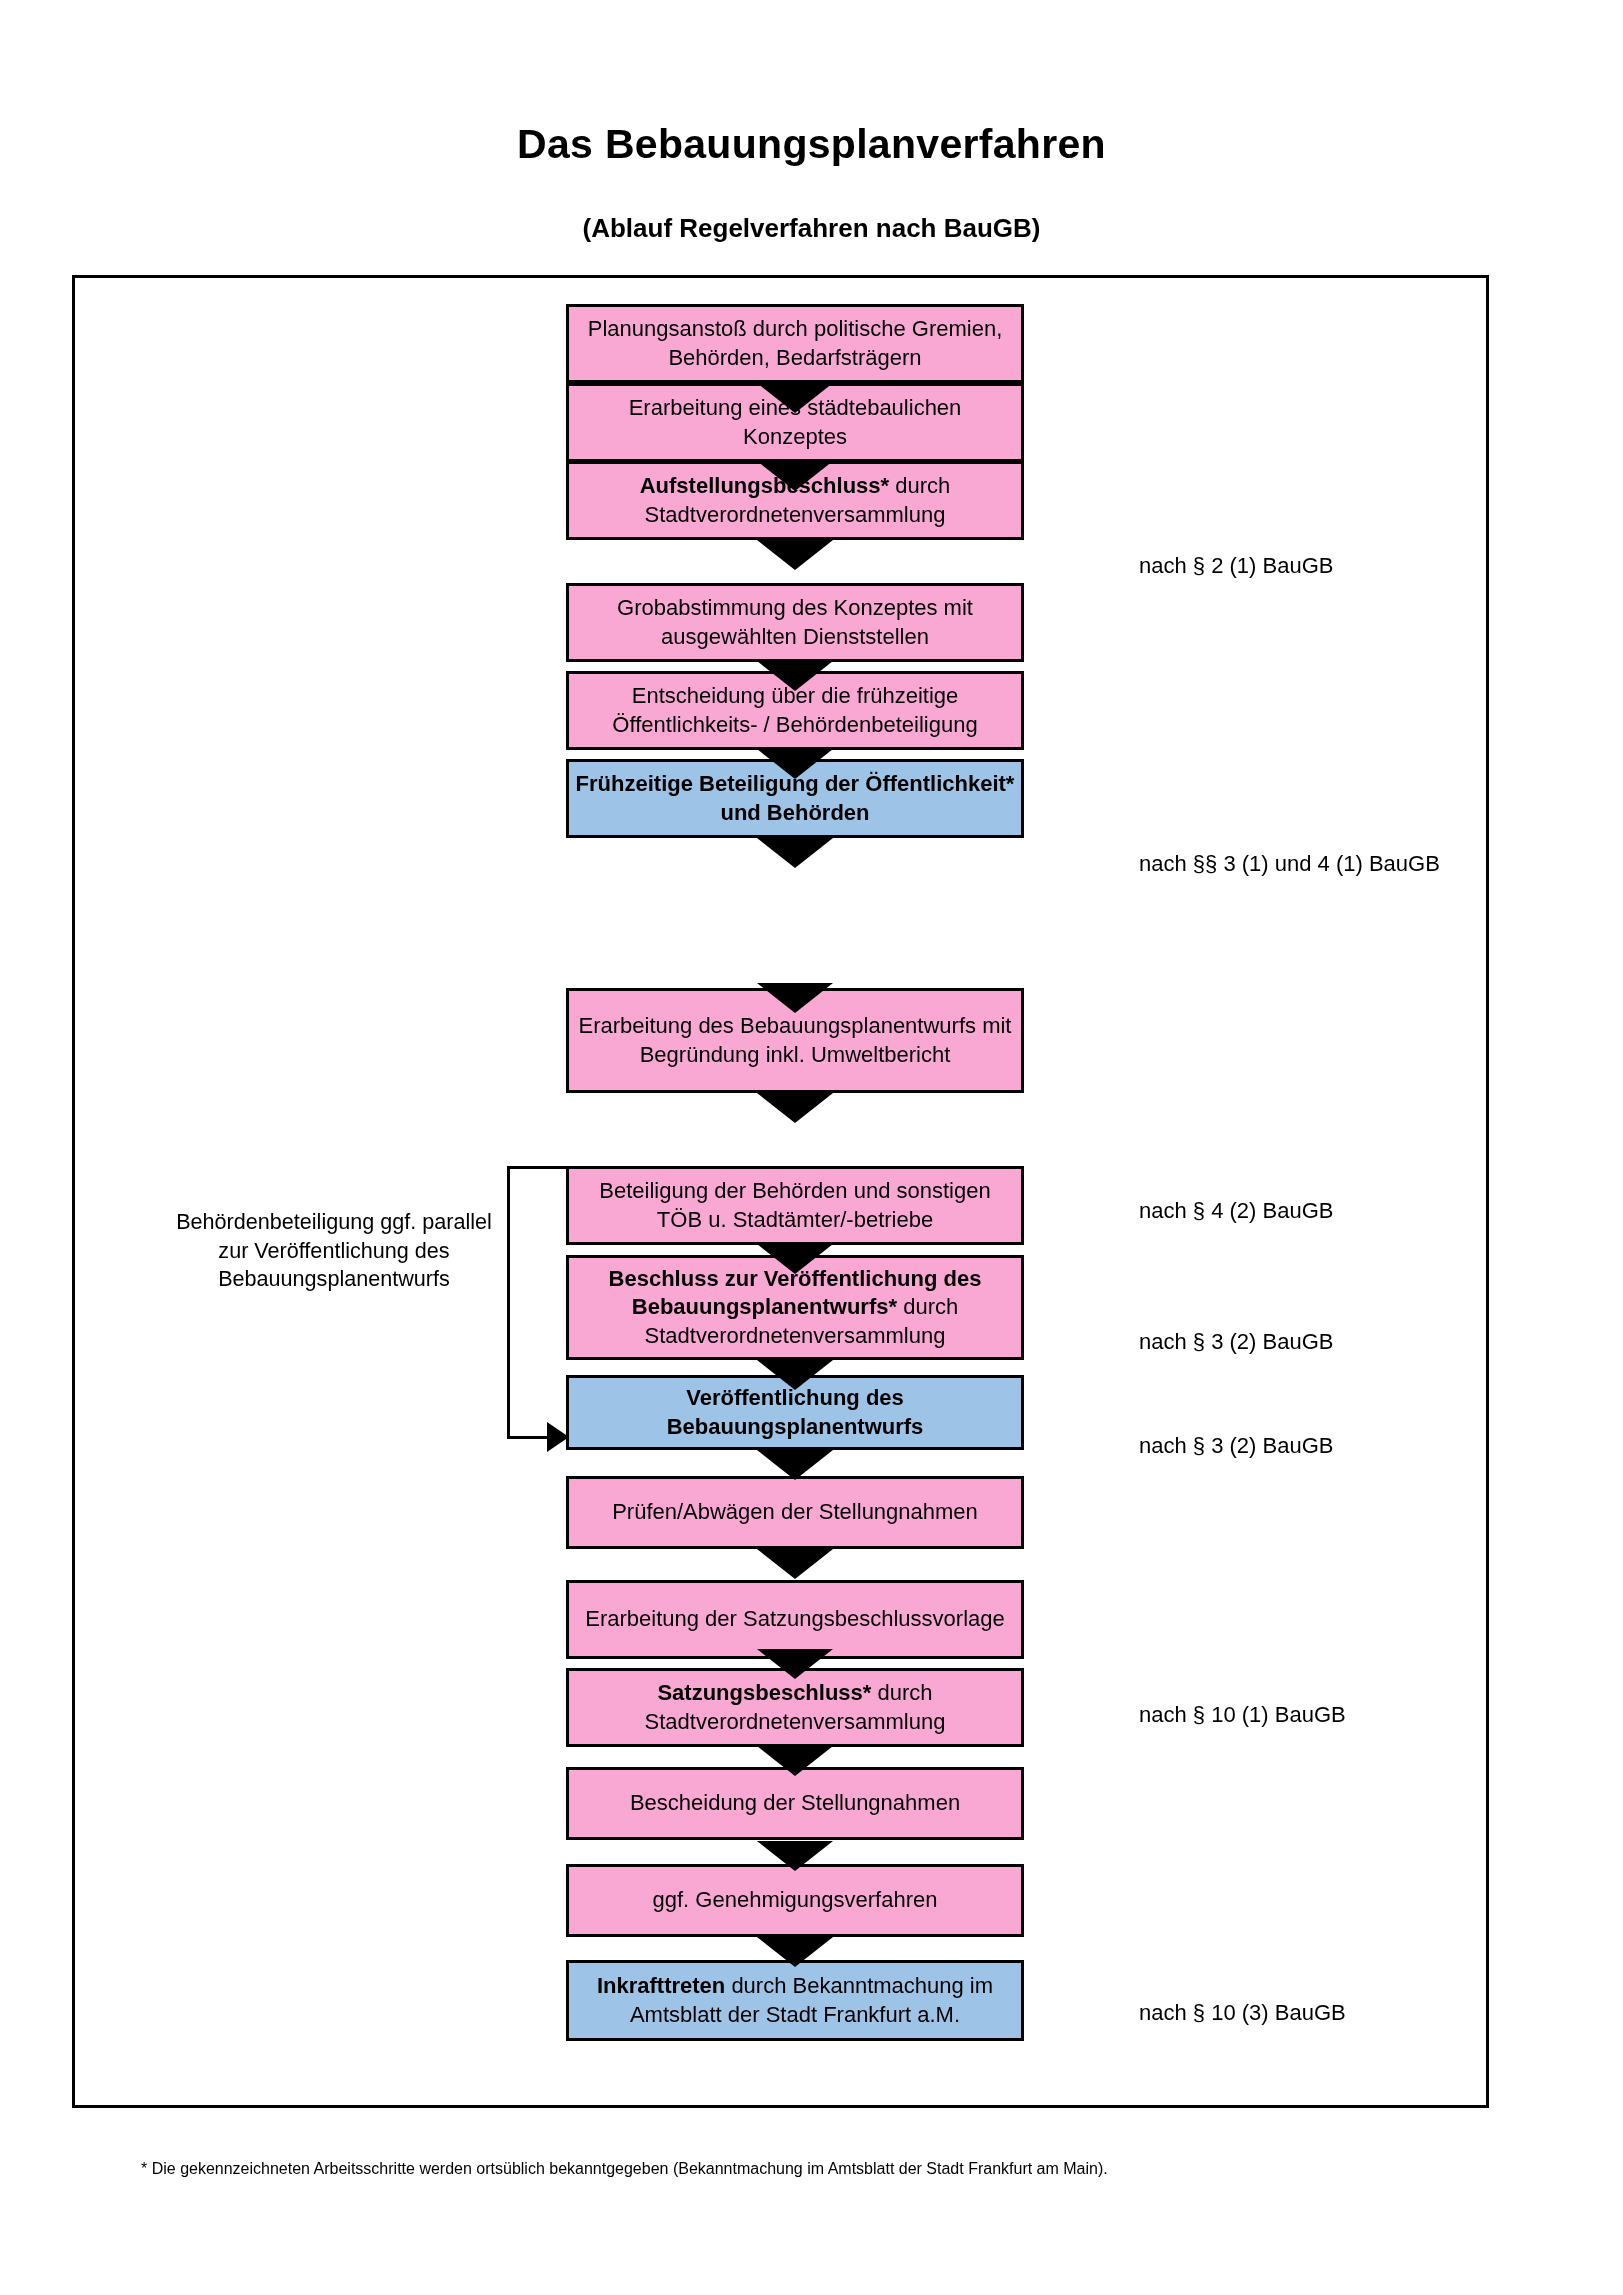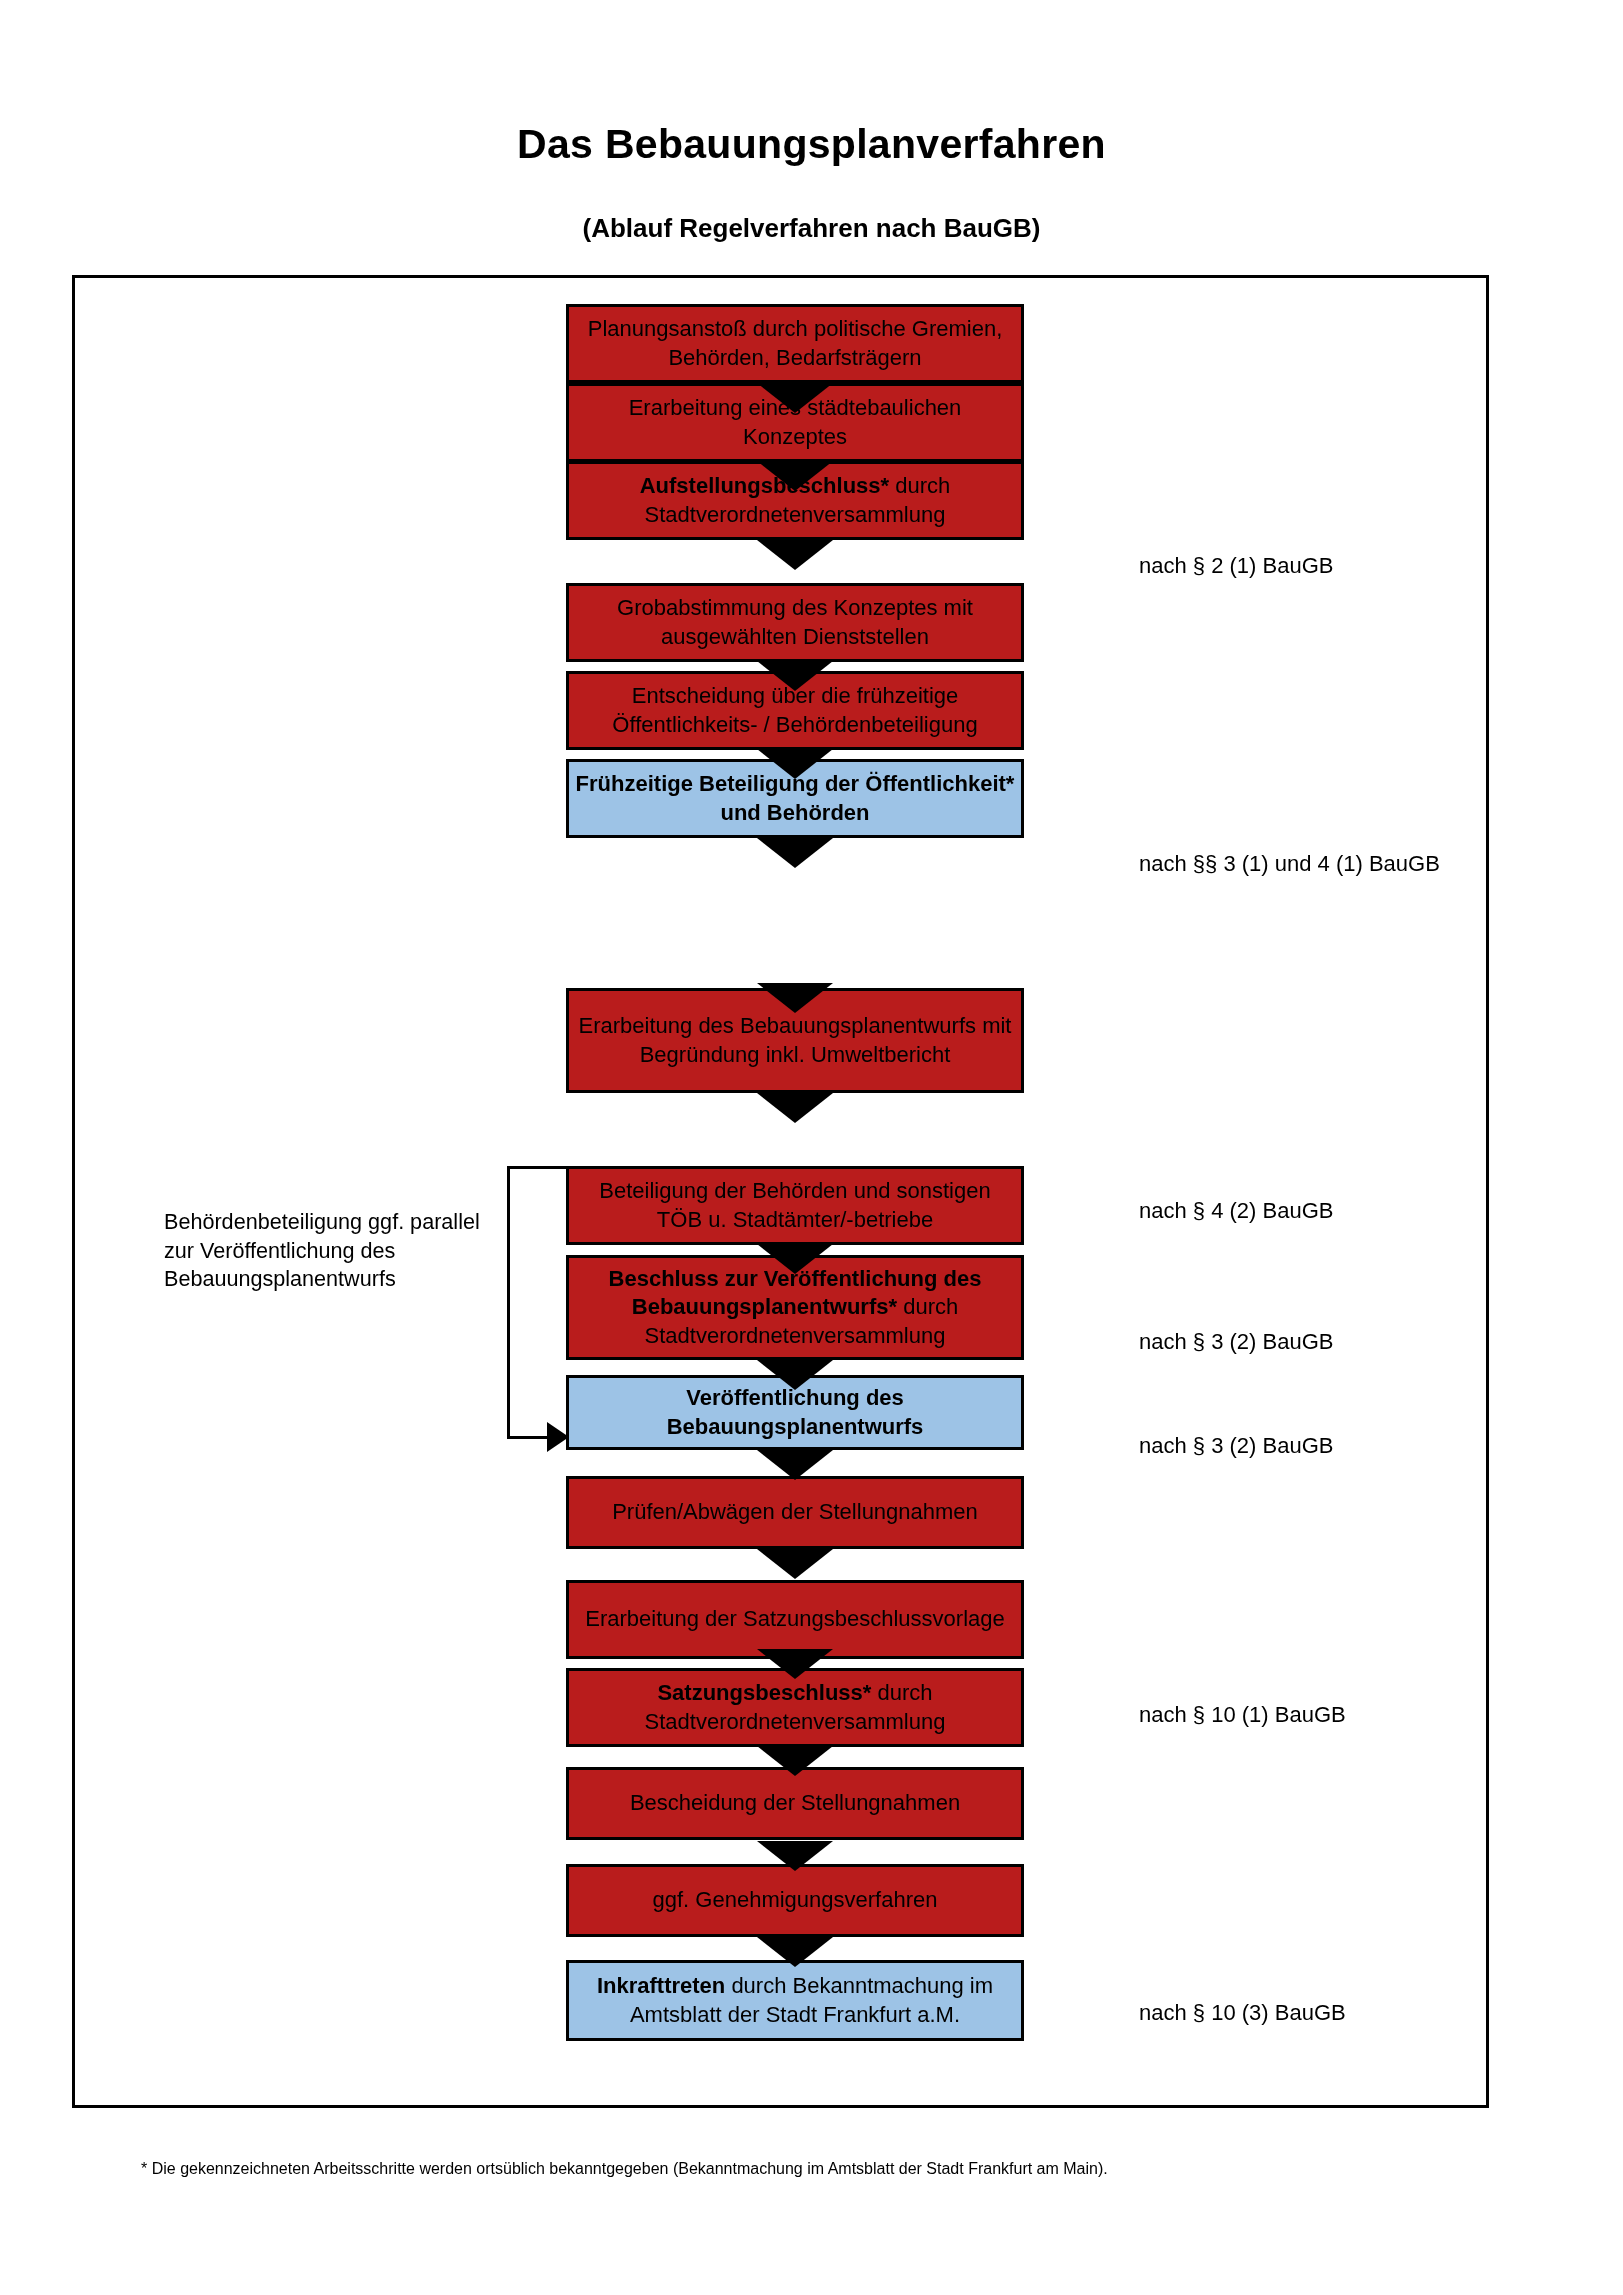--- a/index.html
+++ b/index.html
@@ -37,21 +37,21 @@
     transform:rotate(-90deg);white-space:nowrap;
     font-size:27.5px;font-weight:bold;letter-spacing:0.3px;
   }
   .phase-body{
     position:absolute;left:153px;width:1333px;box-sizing:border-box;
   }
 
   
   .fbox{
     position:absolute;left:566px;width:458px;box-sizing:border-box;
-    border:3.3px solid #000;background:#b91c1c;
+    border:3.3px solid #000;background:#f9a8d4;
     display:flex;align-items:center;justify-content:center;
     text-align:center;font-size:22px;line-height:1.30;
     padding:2.6px 6.5px;z-index:5;
   }
   .fbox.blue{background:#9DC3E6;}
   .fbox b{font-weight:bold;}
 
   
   .arrow{
     position:absolute;left:757px;width:0;height:0;z-index:6;
@@ -61,21 +61,21 @@
   }
 
   
   .ref{
     position:absolute;left:1139px;font-size:22px;white-space:nowrap;z-index:4;
   }
 
   
   #sidenote{
     position:absolute;left:164px;top:1208px;width:340px;
-    font-size:21.6px;line-height:1.32;z-index:4;
+    text-align:center;font-size:21.6px;line-height:1.32;z-index:4;
   }
 
   
   #conn-top{position:absolute;left:507px;top:1166px;width:60px;height:3.3px;background:#000;z-index:7;}
   #conn-vert{position:absolute;left:507px;top:1166px;width:3.3px;height:272px;background:#000;z-index:7;}
   #conn-bottom{position:absolute;left:507px;top:1436px;width:41px;height:3.3px;background:#000;z-index:7;}
   #conn-head{position:absolute;left:547px;top:1422px;width:0;height:0;z-index:7;
     border-top:15px solid transparent;border-bottom:15px solid transparent;border-left:22px solid #000;}
 
   

